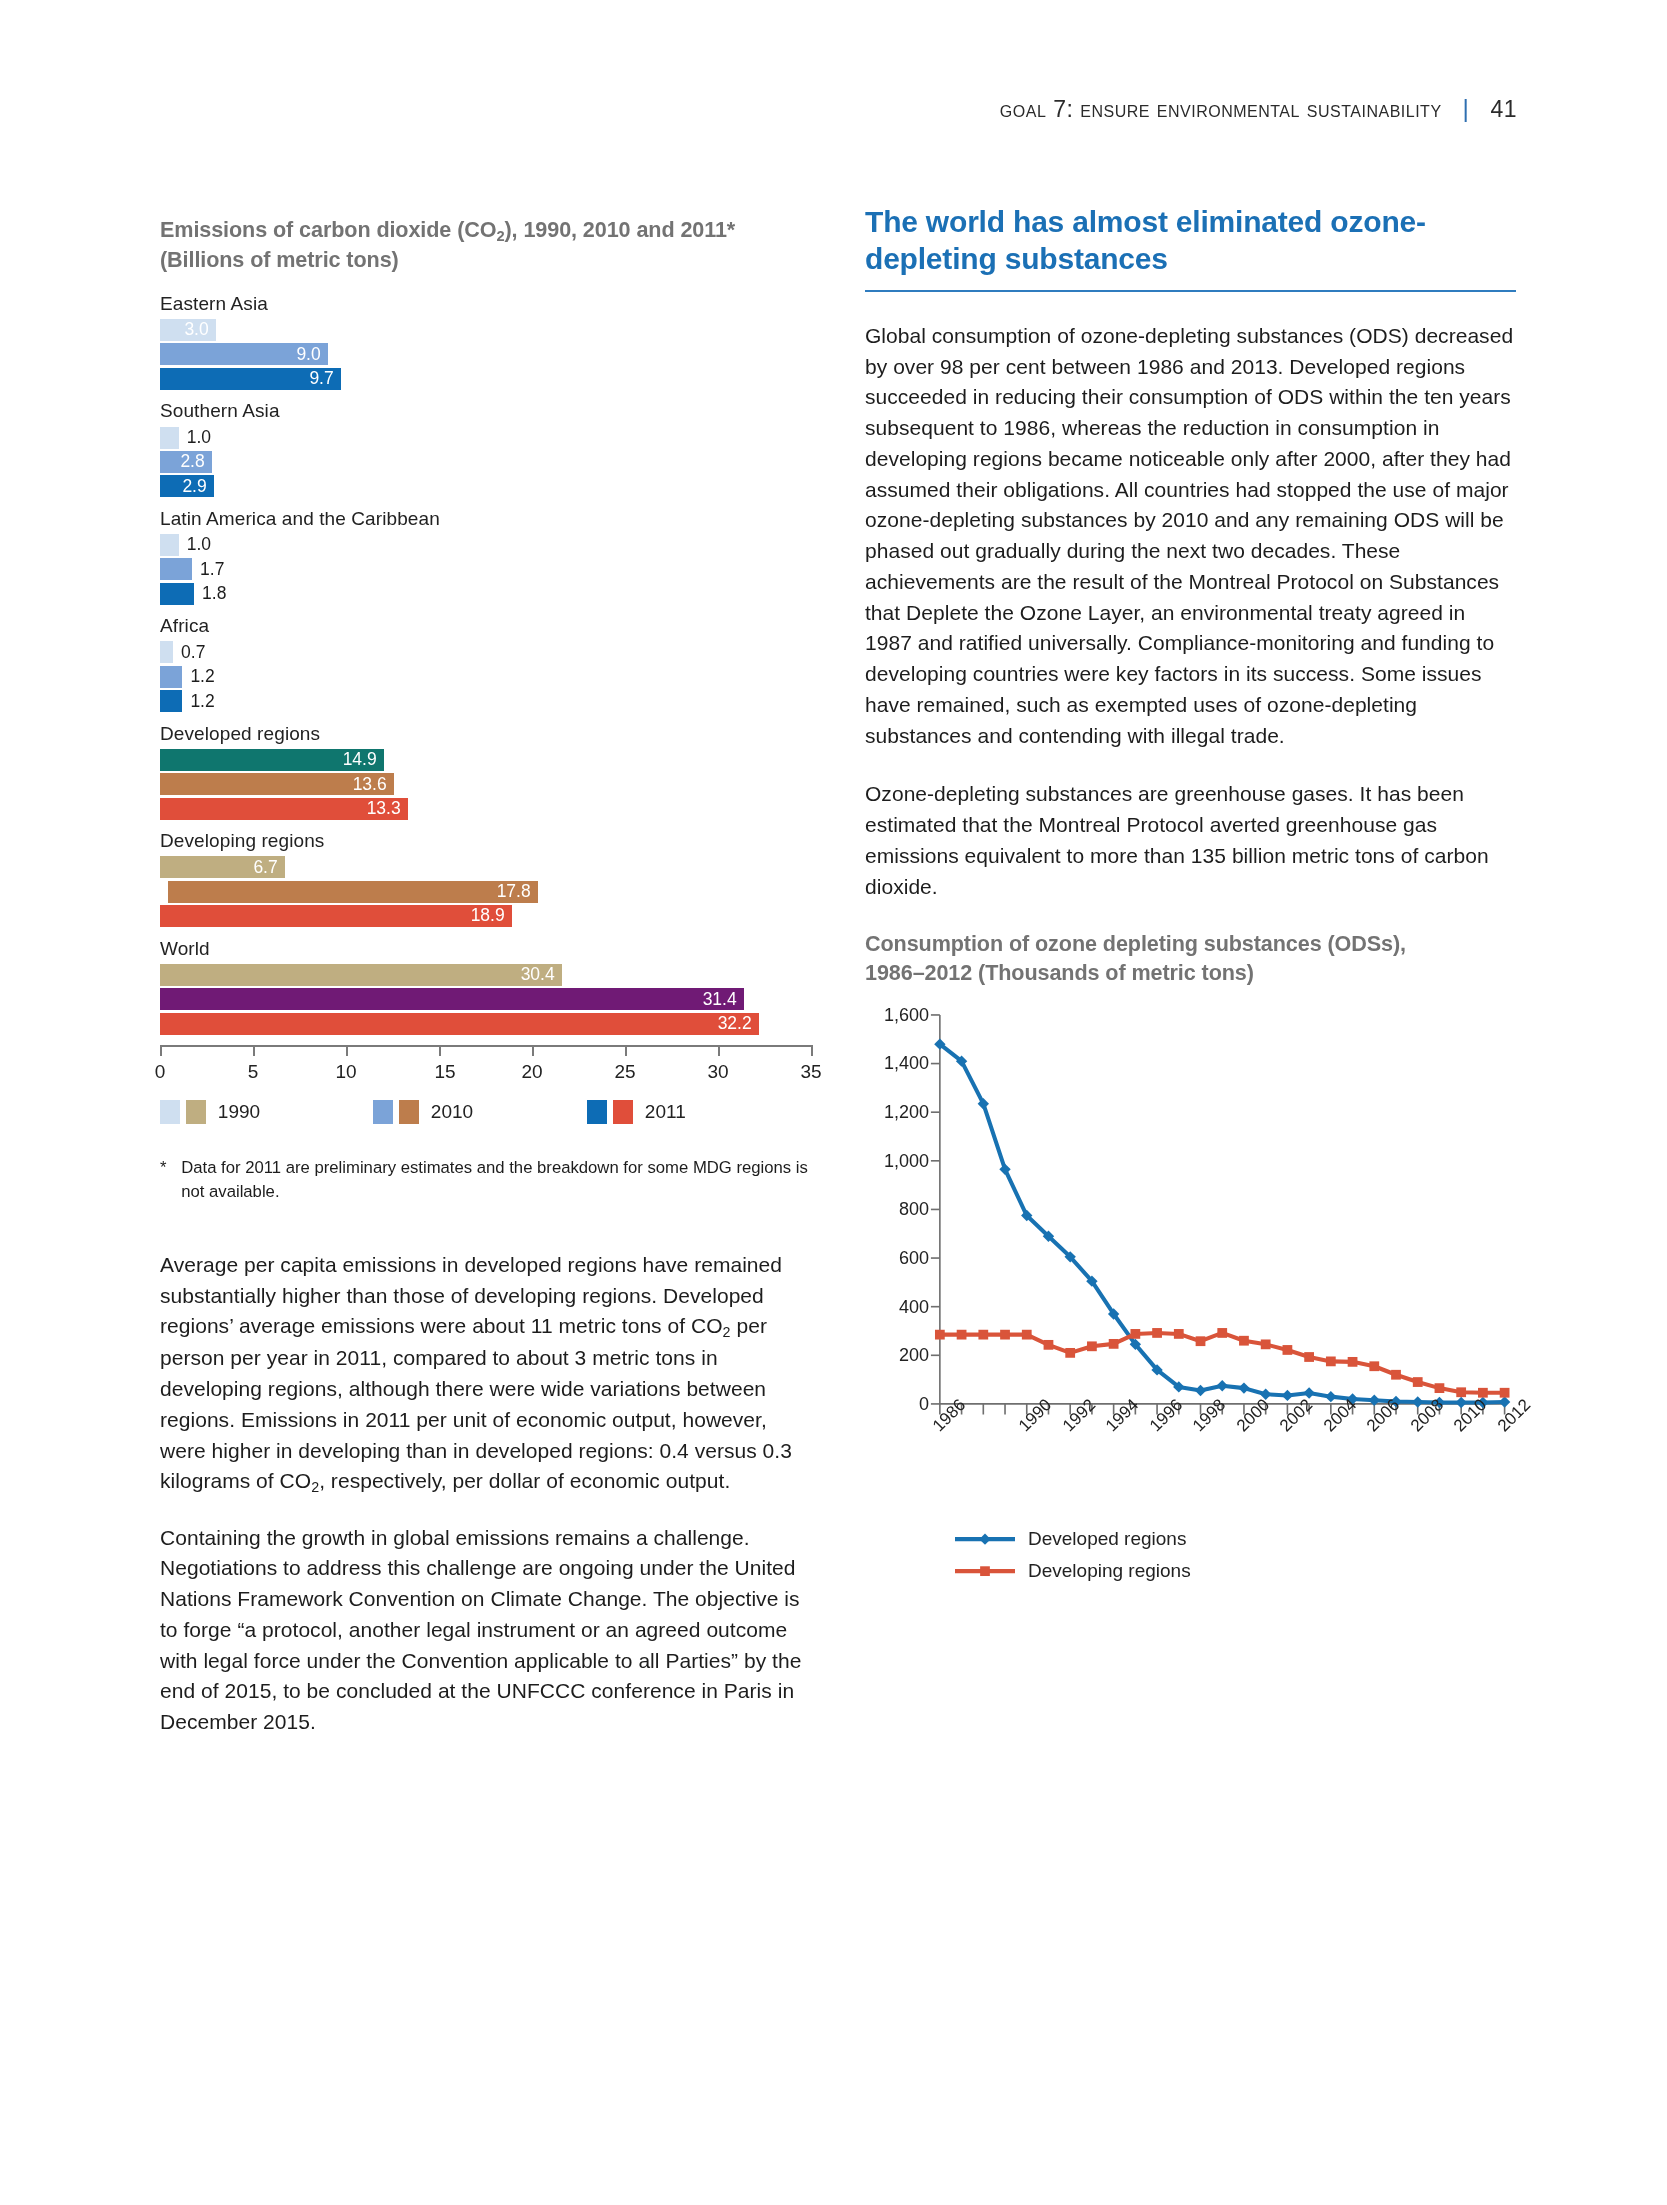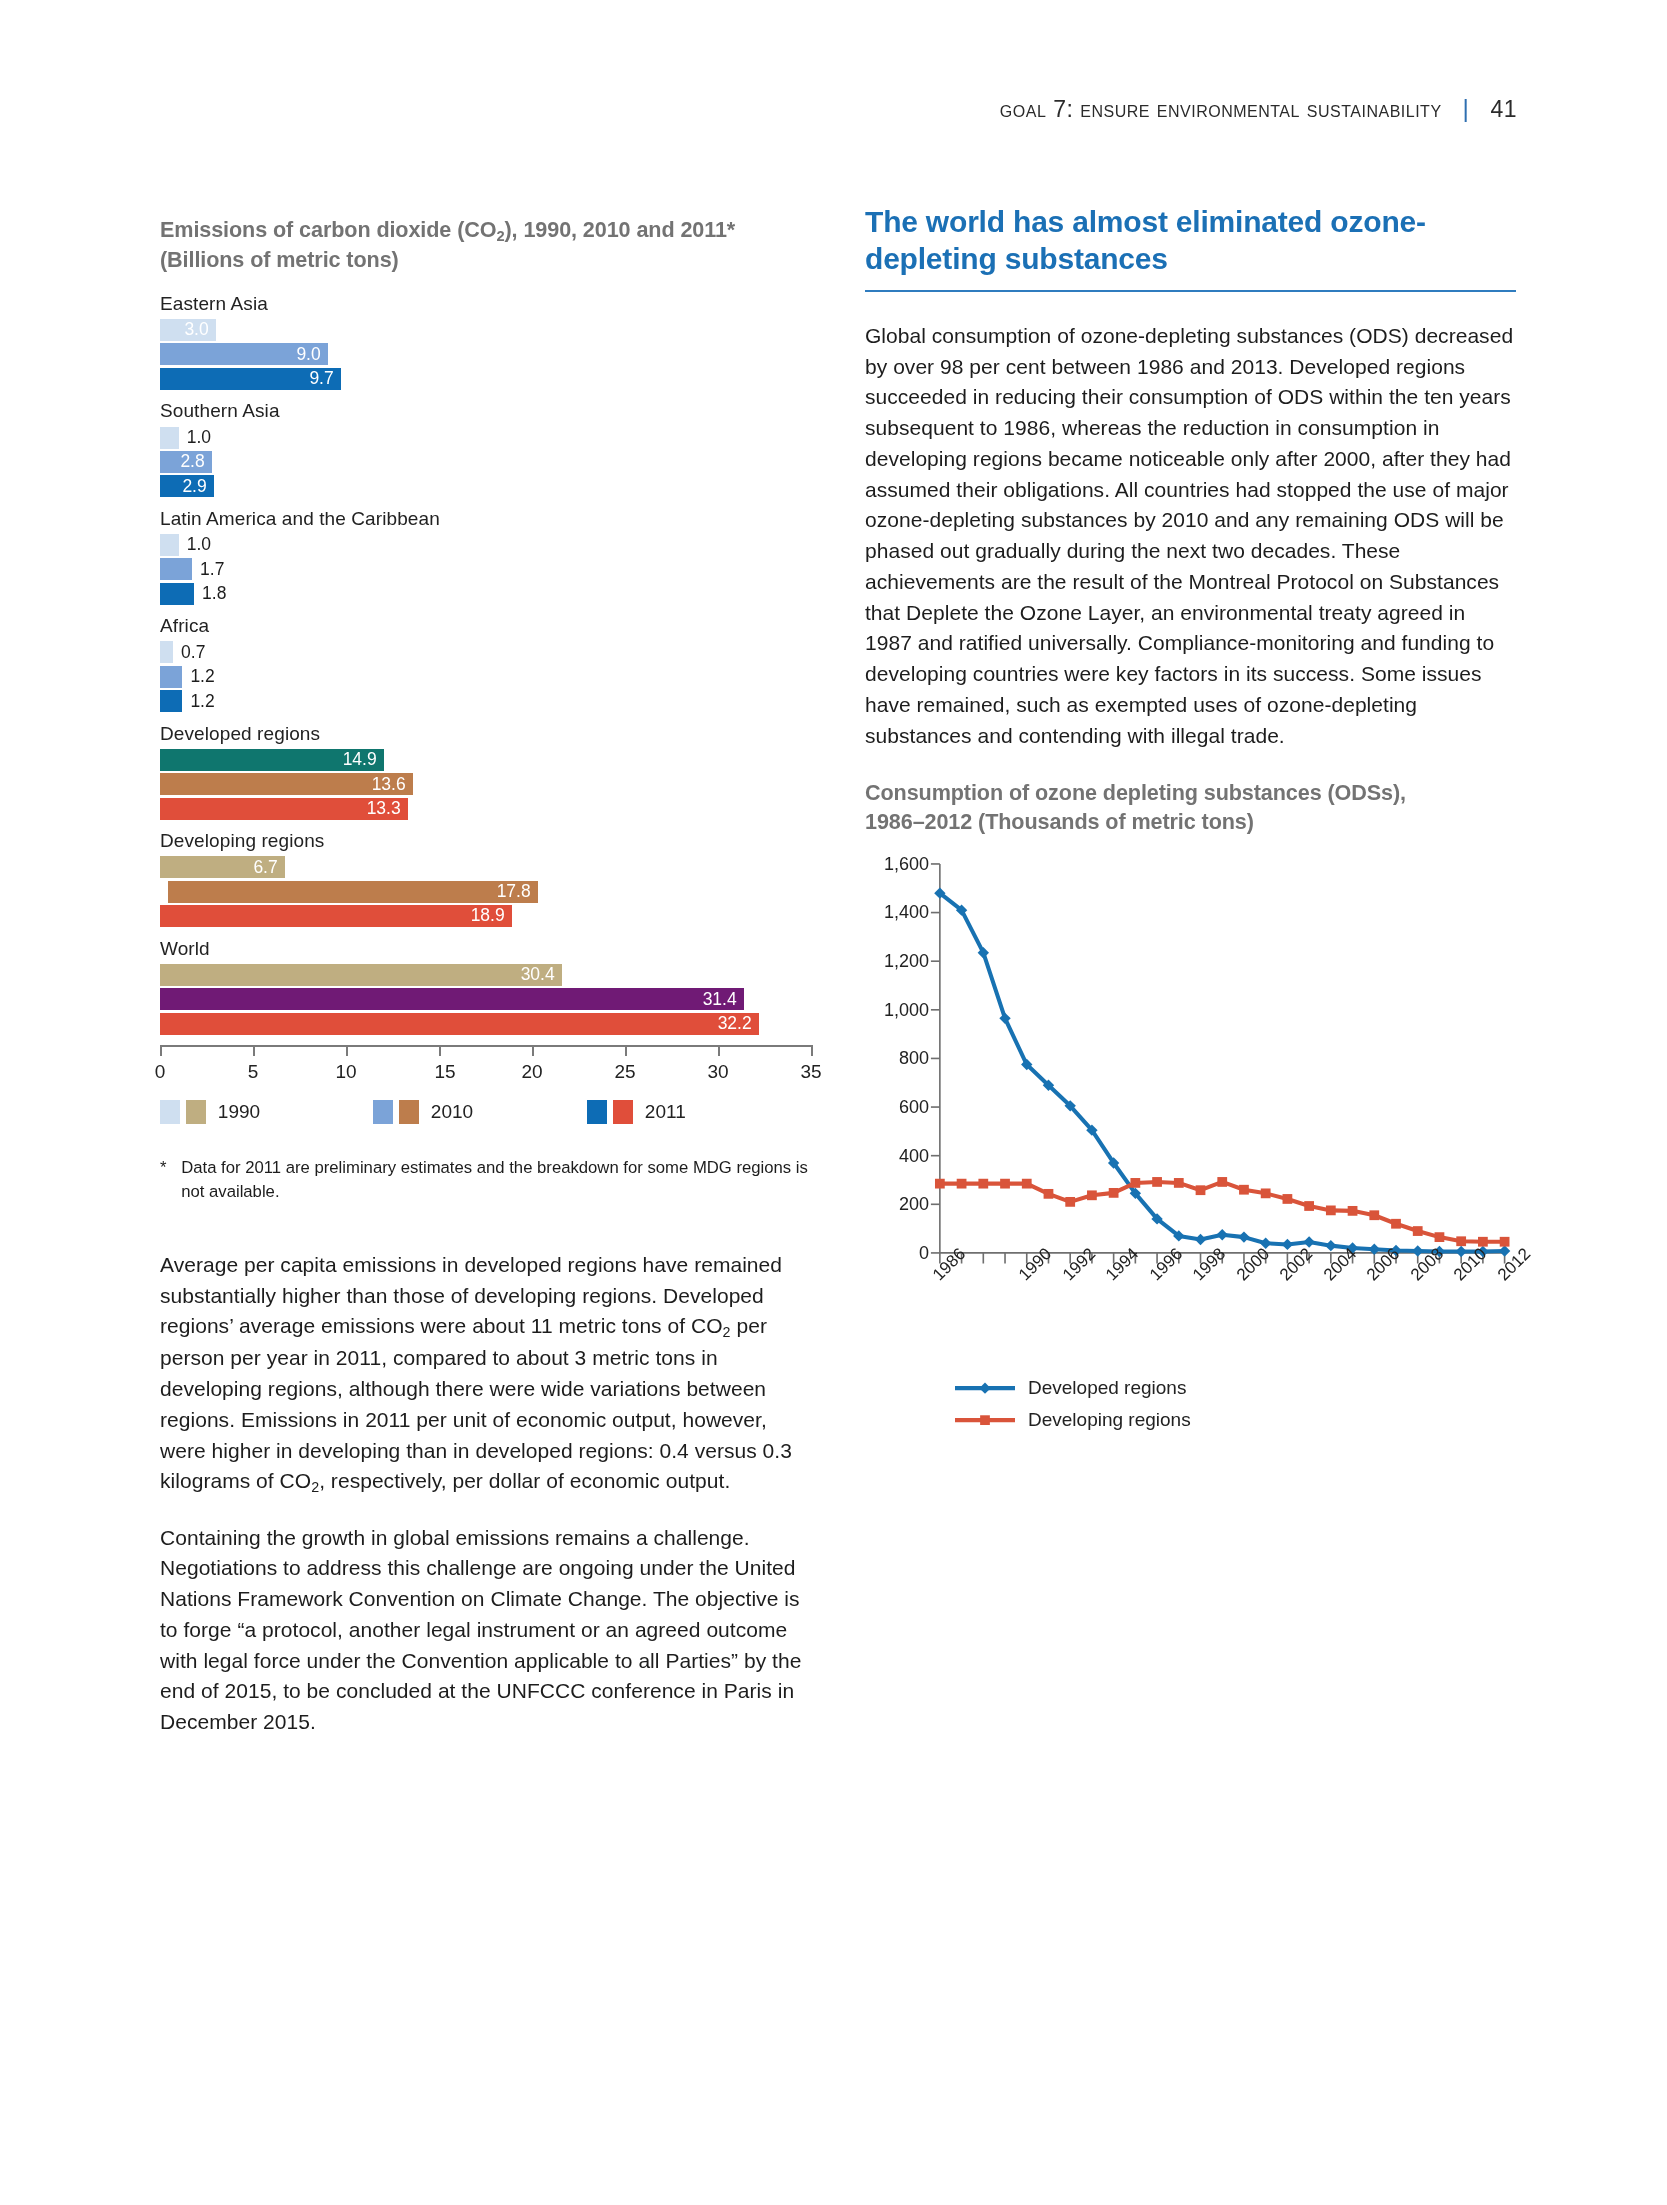--- a/index.html
+++ b/index.html
@@ -190,21 +190,21 @@
           </div>
         </div>
         <div class="grp">
           <div class="grp-label">Developed regions</div>
           <div class="bar-row">
             <div class="bar" style="width: 224px; background: #0f766e;">
               <span class="bar-val">14.9</span>
             </div>
           </div>
           <div class="bar-row">
-            <div class="bar" style="width: 253px; background: rgb(189, 125, 76);">
+            <div class="bar" style="width: 234px; background: rgb(189, 125, 76);">
               <span class="bar-val">13.6</span>
             </div>
           </div>
           <div class="bar-row">
             <div class="bar" style="width: 248px; background: rgb(224, 78, 58);">
               <span class="bar-val">13.3</span>
             </div>
           </div>
         </div>
         <div class="grp">
@@ -294,20 +294,21 @@
   </div>
 
   <div class="col-right">
 
     <div class="sec-heading">The world has almost eliminated ozone-depleting substances</div>
     <div class="sec-rule"></div>
 
     <div style="height:29px"></div>
 
     <p class="body-p">Global consumption of ozone-depleting substances (ODS) decreased by over 98 per cent between 1986 and 2013. Developed regions succeeded in reducing their consumption of ODS within the ten years subsequent to 1986, whereas the reduction in consumption in developing regions became noticeable only after 2000, after they had assumed their obligations. All countries had stopped the use of major ozone-depleting substances by 2010 and any remaining ODS will be phased out gradually during the next two decades. These achievements are the result of the Montreal Protocol on Substances that Deplete the Ozone Layer, an environmental treaty agreed in 1987 and ratified universally. Compliance-monitoring and funding to developing countries were key factors in its success. Some issues have remained, such as exempted uses of ozone-depleting substances and contending with illegal trade.</p>
+    <p class="body-p">Ozone-depleting substances are greenhouse gases. It has been estimated that the Montreal Protocol averted greenhouse gas emissions equivalent to more than 135 billion metric tons of carbon dioxide.</p>
 
     <div class="fig-title">
       <span>Consumption of ozone depleting substances (ODSs),</span><br>
       <span>1986–2012 (Thousands of metric tons)</span>
     </div>
 
     <div class="linechart" id="linechart">
         <svg class="lc-svg" width="651" height="570" viewBox="0 0 800 700">
           <line x1="92" y1="12" x2="92" y2="490" stroke="#6f6f6f" stroke-width="2"></line>
           <line x1="81" y1="490" x2="92" y2="490" stroke="#6f6f6f" stroke-width="2"></line>

